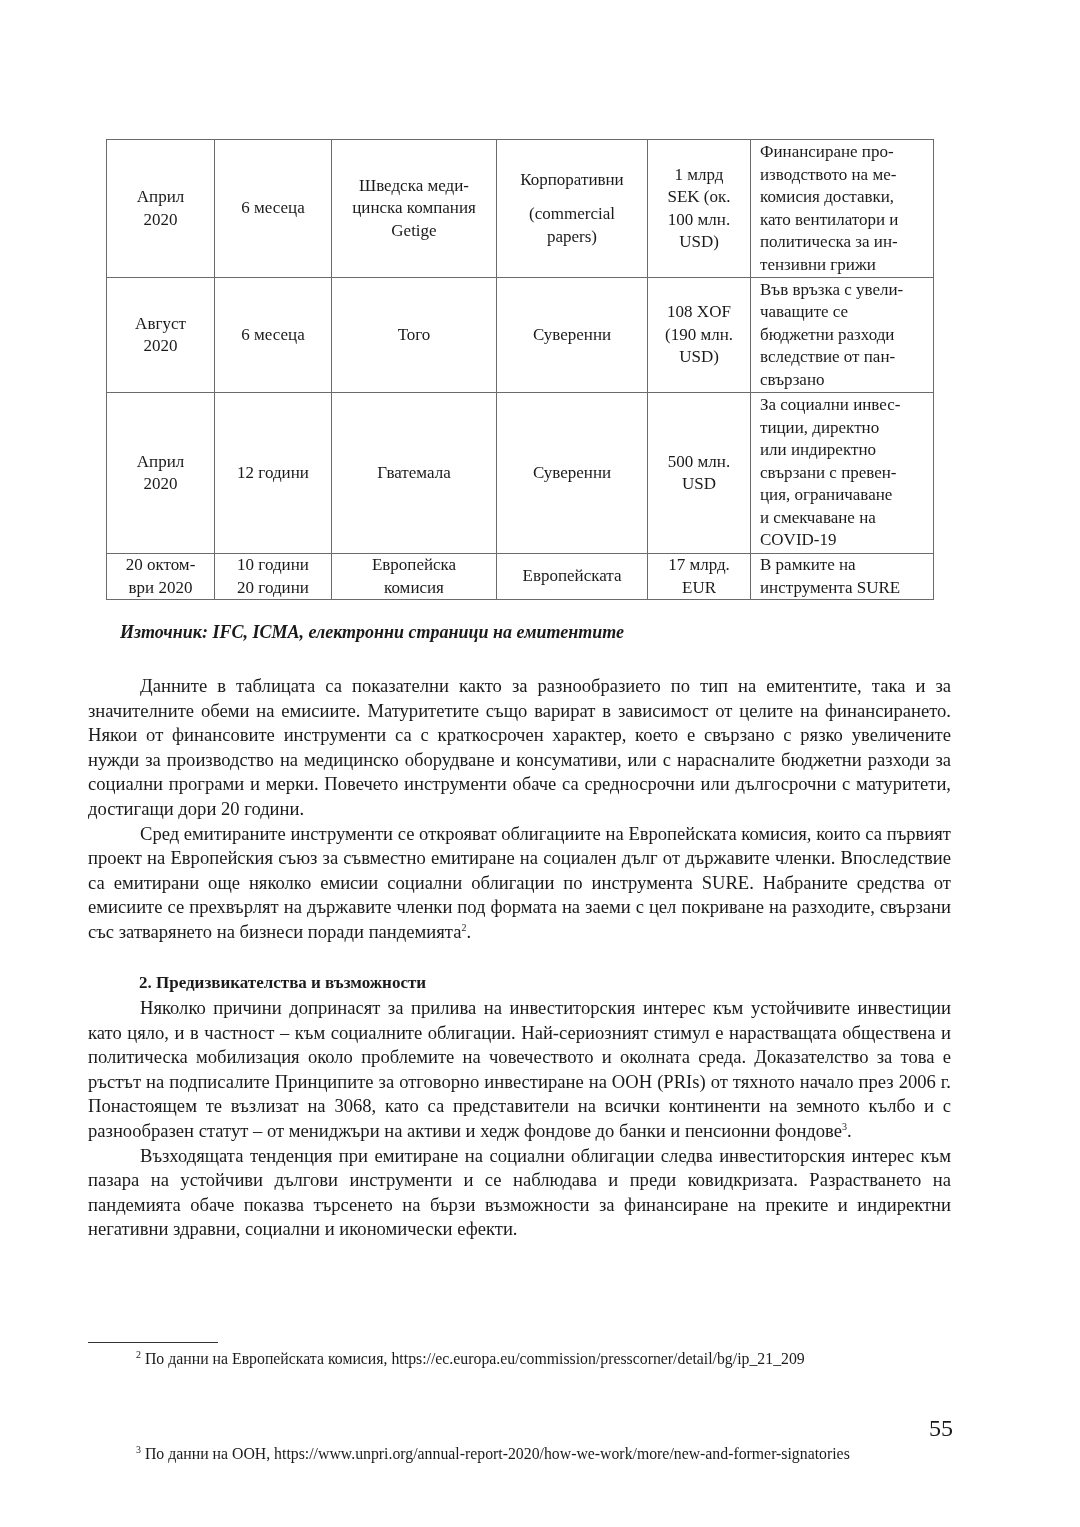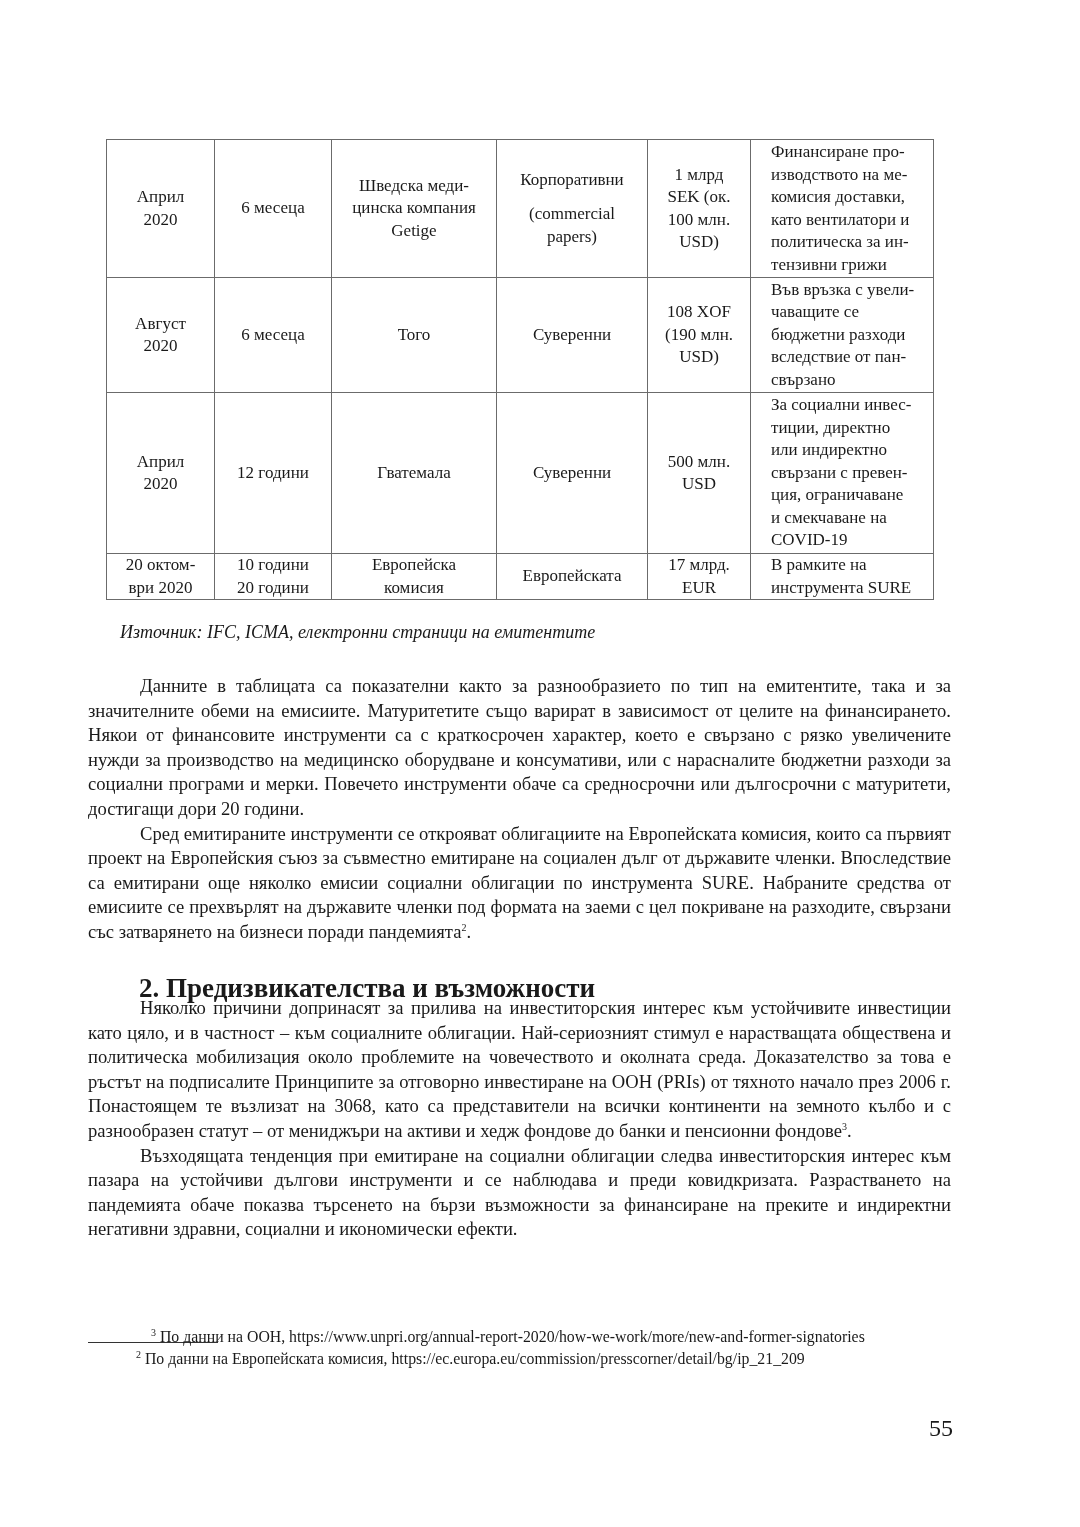--- a/index.html
+++ b/index.html
@@ -17,57 +17,57 @@
       border-collapse: collapse;
       table-layout: fixed;
       font-size: 17px; line-height: 22.5px;
     }
     .bond-table td {
       border: 1.5px solid #6b6b6b;
       padding: 0 4px;
       text-align: center;
       vertical-align: middle;
     }
-    .bond-table td.purpose { text-align: left; padding-left: 20px; padding-right: 4px; }
+    .bond-table td.purpose { text-align: left; padding-left: 9px; padding-right: 4px; }
     .bond-table tr.r1 { height: 138px; }
     .bond-table tr.r2 { height: 115px; }
     .bond-table tr.r3 { height: 161px; }
     .bond-table tr.r4 { height: 45px; }
     .cell-line { display: block; }
     .gap { display: block; height: 12px; }
 
     .source {
       position: absolute; left: 120px; top: 622px;
-      font-style: italic; font-size: 18px;
+      font-style: italic; font-size: 18px; font-weight: bold;
     }
 
     .body-text {
       position: absolute; left: 88px; width: 863px;
       font-size: 18.6px; line-height: 24.6px;
       text-align: justify;
     }
     .body-text p { margin: 0; text-indent: 52px; text-align: justify; }
     .p-block-1 { top: 674px; }
     .heading {
       position: absolute; left: 139px; top: 973px;
-      font-weight: bold; font-size: 27px;
+      font-weight: bold; font-size: 17px;
     }
     .p-block-2 { top: 996px; }
 
     sup { font-size: 10px; line-height: 0; vertical-align: super; }
 
     .fn-rule {
       position: absolute; left: 88px; top: 1342px; width: 130px; height: 0;
       border-top: 1.2px solid #333;
     }
     .footnote {
       position: absolute; left: 136px; font-size: 15.8px; white-space: nowrap;
     }
     .fn1 { top: 1350px; }
-    .fn2 { top: 1328px; margin-left: 15px; }
+    .fn2 { top: 1445px; }
     .page-number {
       position: absolute; left: 929px; top: 1415px; font-size: 24px;
     }
   </style>
 </head>
 <body>
 
 <div class="page">
 
   <table class="bond-table">

